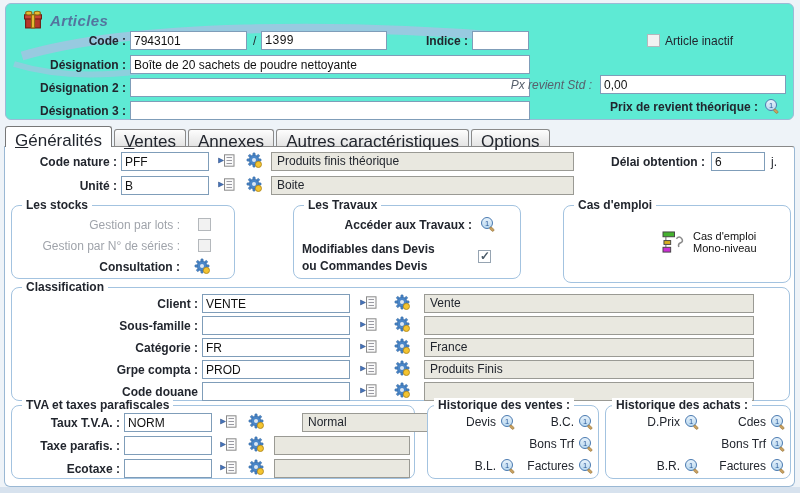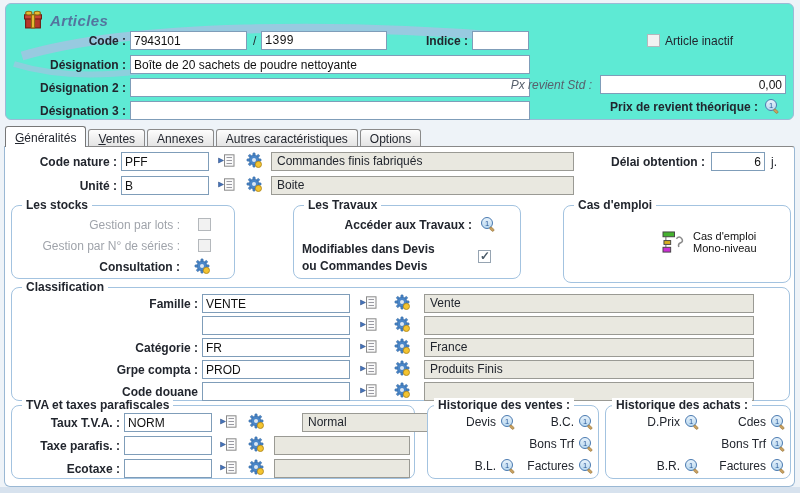--- a/index.html
+++ b/index.html
@@ -16,36 +16,36 @@
   }
   .lbl { position:absolute; font-size:12px; font-weight:bold; white-space:nowrap; color:#22262e; }
   .lbl.r { text-align:right; }
   .lbl.plain { font-weight:normal; }
   .lbl.gray { color:#a0a4ab; }
   .lbl.it { font-style:italic; font-weight:normal; color:#57606c; }
   .inp {
     position:absolute; height:19px; border:1px solid #7f9db9; background:#fff;
     font:12px "Liberation Sans", sans-serif; padding:0 3px; color:#111;
   }
-  .inp.num { text-align:right; }
+  .inp.num { }
   .ro {
     position:absolute; height:19px; border:1px solid #9a9a94; background:#e9e8e0;
     font-size:12px; line-height:17px; padding:0 5px; color:#22262e;
     white-space:nowrap; overflow:hidden;
   }
   .group { position:absolute; border:1px solid #a3c3e0; border-radius:8px; background:#fff; }
   .gtitle {
     position:absolute; top:-8px; left:10px; background:#fff; padding:0 4px;
     font-size:12px; font-weight:bold; white-space:nowrap; color:#22262e;
   }
   
   .tabs { position:absolute; left:5px; top:126px; height:21px; display:flex; align-items:flex-end; z-index:5; }
   .tab {
     border:1px solid #8a8a8a; border-bottom:none; border-radius:3px 3px 0 0;
-    background:linear-gradient(#fdfdfd,#e4e4e4); font-size:12px; padding:2px 9px 1px;
+    background:linear-gradient(#fdfdfd,#e4e4e4); font-size:17px; padding:2px 9px 1px;
     margin-right:2px; height:17px; margin-bottom:1px; white-space:nowrap; cursor:default;
   }
   .tab.active { background:#fff; height:21px; margin-bottom:0; padding-top:4px; position:relative; z-index:6; border-color:#777; }
   .content { position:absolute; left:4px; top:146px; width:791px; height:341px; background:#fff;
     border:1px solid #9ab8d4; border-top-color:#888; border-radius:0 3px 6px 6px; }
   
   .cb { position:absolute; width:13px; height:13px; border:1px solid #96a4b2; background:#fff; }
   .cb.dis { background:#f2f2f2; border-color:#b4b8bc; }
   .cb.checked::after { content:"✓"; position:absolute; left:1px; top:-2px; font-size:12px; font-weight:bold; color:#4a5a68; }
   
@@ -162,21 +162,21 @@
     <span class="icon" style="left:213px; top:7px;">
       <svg width="17" height="13" viewBox="0 0 17 13">
           <use href="#sym-listarrow"></use>
         </svg>
     </span>
     <span class="icon" style="left:241px; top:5px;">
       <svg width="16" height="16" viewBox="0 0 16 16">
           <use href="#sym-gear"></use>
         </svg>
     </span>
-    <div class="ro" style="left:266px; top:5px; width:303px;">Commandes finis fabriqués</div>
+    <div class="ro" style="left:266px; top:5px; width:303px;">Produits finis théorique</div>
 
     <div class="lbl r" style="left:586px; top:8px; width:114px;">Délai obtention :</div>
     <input class="inp num" style="left: 706px; top: 5px; width: 54px;" value="6">
     <div class="lbl plain" style="left:766px; top:8px;">j.</div>
 
     <div class="lbl r" style="left:8px; top:32px; width:104px;">Unité :</div>
     <input class="inp" style="left: 116px; top: 29px; width: 88px;" value="B">
     <span class="icon" style="left:213px; top:31px;">
       <svg width="17" height="13" viewBox="0 0 17 13">
           <use href="#sym-listarrow"></use>
@@ -227,30 +227,31 @@
         <span class="ctxt">
           <span>Cas d'emploi</span><br>
           <span>Mono-niveau</span>
         </span>
       </div>
     </div>
 
     <div class="group" style="left:6px; top:140px; width:779px; height:114px;">
       <div class="gtitle">Classification</div>
 
-      <div class="lbl r" style="left:4px; top:9px; width:182px;">Famille :</div>
+      <div class="lbl r" style="left:4px; top:9px; width:182px;">Client :</div>
       <input class="inp" style="left: 190px; top: 6px; width: 148px;" value="VENTE">
       <span class="icon" style="left:348px; top:8px;"><svg width="17" height="13" viewBox="0 0 17 13">
             <use href="#sym-listarrow"></use>
           </svg></span>
       <span class="icon" style="left:382px; top:6px;"><svg width="16" height="16" viewBox="0 0 16 16">
             <use href="#sym-gear"></use>
           </svg></span>
       <div class="ro" style="left:412px; top:6px; width:330px;">Vente</div>
 
+      <div class="lbl r" style="left:4px; top:31px; width:182px;">Sous-famille :</div>
       <input class="inp" style="left: 190px; top: 28px; width: 148px;" value="">
       <span class="icon" style="left:348px; top:30px;"><svg width="17" height="13" viewBox="0 0 17 13">
             <use href="#sym-listarrow"></use>
           </svg></span>
       <span class="icon" style="left:382px; top:28px;"><svg width="16" height="16" viewBox="0 0 16 16">
             <use href="#sym-gear"></use>
           </svg></span>
       <div class="ro" style="left:412px; top:28px; width:330px;"></div>
 
       <div class="lbl r" style="left:4px; top:53px; width:182px;">Catégorie :</div>

